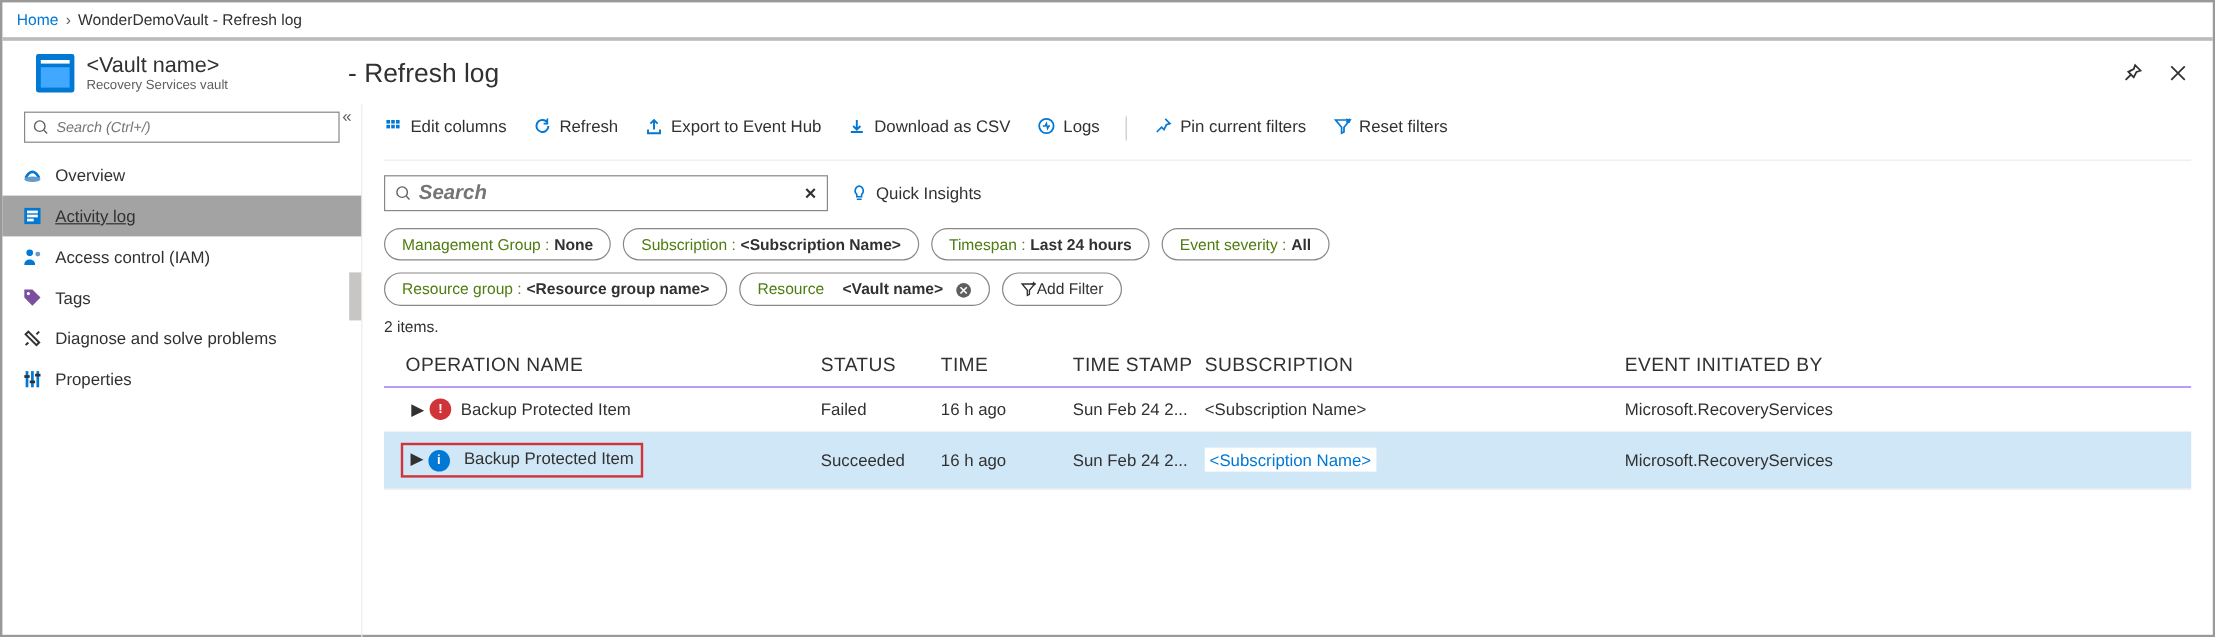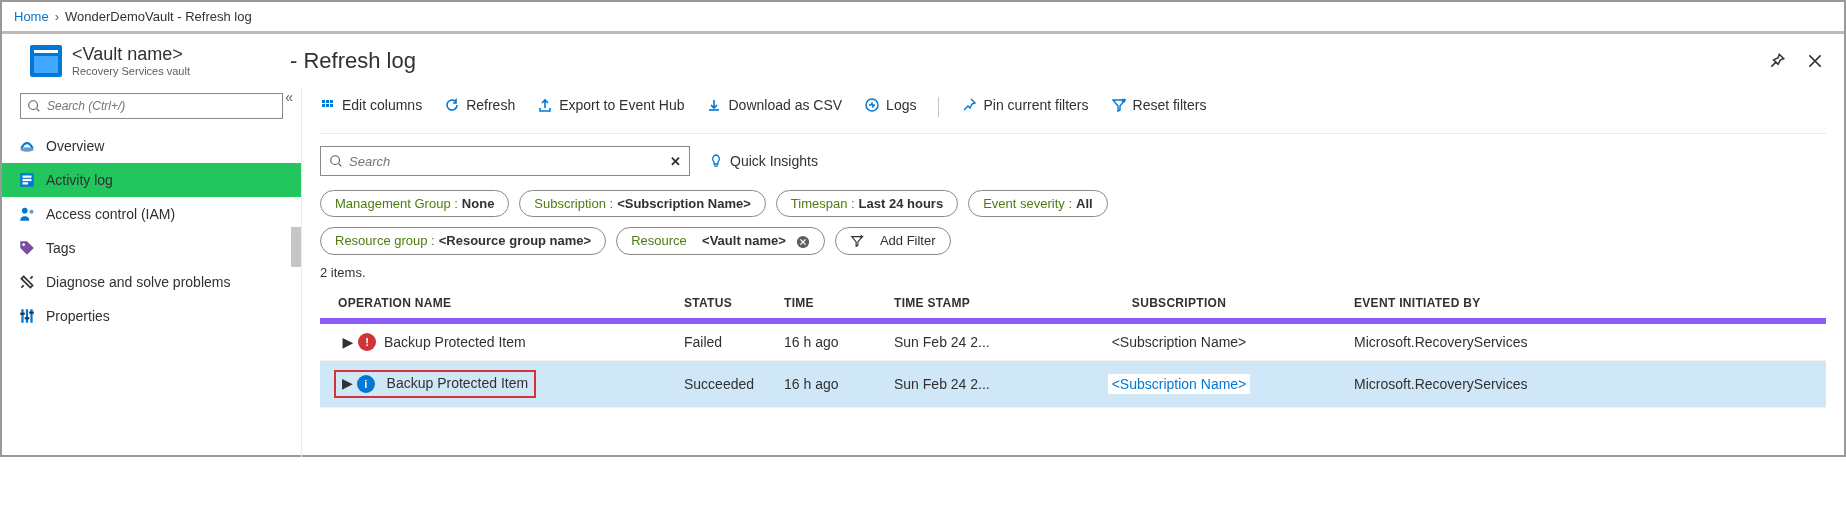--- a/index.html
+++ b/index.html
@@ -1,17 +1,17 @@
 <!DOCTYPE html>
 <html><head>
 <meta charset="utf-8">
 <style>
 * { box-sizing: border-box; margin: 0; padding: 0; }
 body { font-family: "Segoe UI", -apple-system, sans-serif; font-size: 13px; color: #323130; background: #fff; overflow: hidden; }
-.page { width: 1846px; height: 457px; border: 2px solid #999; position: relative; }
+.page { width: 1846px; height: 531px; border: 2px solid #999; position: relative; }
 
 .breadcrumb { padding: 7px 12px; border-bottom: 3px solid #bbb; display: flex; align-items: center; gap: 6px; font-size: 13px; }
 .breadcrumb a { color: #0078d4; text-decoration: none; }
 .breadcrumb .sep { color: #605e5c; }
 .breadcrumb .cur { color: #323130; }
 
 .header { display: flex; align-items: center; padding: 10px 20px 10px 28px; }
 .vault-icon { width: 32px; height: 32px; background: #0078d4; border-radius: 2px; margin-right: 10px; position: relative; display: flex; align-items: center; justify-content: center; }
 .vault-icon::before { content: ""; position: absolute; left: 4px; right: 4px; top: 5px; height: 3px; background: #fff; }
 .vault-icon::after { content: ""; position: absolute; left: 4px; right: 4px; top: 11px; bottom: 4px; background: #40a9ff; }
@@ -24,57 +24,57 @@
 
 .body { display: flex; height: calc(100% - 78px); }
 
 .sidebar { width: 300px; border-right: 1px solid #edebe9; position: relative; padding-top: 0; }
 .collapse-btn { position: absolute; top: 2px; right: 8px; font-size: 14px; cursor: pointer; color: #605e5c; }
 .search-box { margin: 6px 18px 10px; border: 1px solid #8a8886; height: 26px; display: flex; align-items: center; padding: 12px 6px; }
 .search-box svg { width: 14px; height: 14px; color: #605e5c; }
 .search-box input { border: none; outline: none; flex: 1; margin-left: 6px; font-style: italic; font-size: 12px; color: #605e5c; }
 
 .nav-item { display: flex; align-items: center; padding: 8px 16px; cursor: pointer; gap: 10px; font-size: 14px; }
-.nav-item.active { background: #22c55e; }
+.nav-item.active { background: #a3a3a3; text-decoration: underline; }
 .nav-item svg, .nav-item .nv-icon { width: 18px; height: 18px; flex-shrink: 0; }
 .nav-section { padding: 12px 16px 4px; font-size: 13px; color: #323130; font-weight: 400; }
 
 .scroll-thumb { position: absolute; right: 0; top: 140px; width: 10px; height: 40px; background: #c8c6c4; }
 
 .main { flex: 1; padding: 10px 18px 0 18px; overflow: hidden; position: relative; }
 
 .toolbar { display: flex; align-items: flex-start; gap: 22px; border-bottom: 1px solid #edebe9; padding-bottom: 16px; margin-bottom: 12px; }
 .toolbar .tbtn { display: flex; align-items: center; gap: 6px; color: #0078d4; cursor: pointer; font-size: 14px; }
 .toolbar .tbtn span.label { color: #323130; }
 .toolbar .tbtn svg { width: 16px; height: 16px; }
 .toolbar .divider { width: 1px; height: 20px; background: #c8c6c4; }
 
 .filter-row { display: flex; align-items: center; gap: 18px; margin-bottom: 14px; }
 .main-search { border: 1px solid #8a8886; height: 30px; width: 370px; display: flex; align-items: center; padding: 0 8px; }
 .main-search svg { width: 14px; height: 14px; color: #605e5c; }
-.main-search input { border: none; outline: none; flex: 1; margin-left: 6px; font-style: italic; font-size: 13px; }
+.main-search input { border: none; outline: none; flex: 1; margin-left: 6px; font-style: italic; font-size: 17px; font-weight: bold; }
 .main-search .clear { font-weight: bold; color: #323130; cursor: pointer; }
 .quick-insights { display: flex; align-items: center; gap: 6px; color: #323130; cursor: pointer; font-size: 14px; }
 .quick-insights svg { color: #0078d4; }
 
 .pills-row { display: flex; flex-wrap: wrap; gap: 10px; margin-bottom: 10px; }
 .pill { border: 1px solid #8a8886; border-radius: 16px; padding: 5px 14px; font-size: 13px; display: flex; align-items: center; gap: 4px; }
 .pill .k { color: #4d7c0f; }
 .pill .v { font-weight: 600; }
 .pill .clear-pill { margin-left: 6px; cursor: pointer; }
-.add-filter { display: flex; align-items: center; gap: 16px; }
+.add-filter { display: flex; align-items: center; gap: 0; }
 
 .count-text { font-size: 13px; margin: 6px 0 8px; }
 
-.table-header { display: flex; padding: 8px 4px; font-size: 12px; font-weight: 700; text-transform: uppercase; letter-spacing: 0.3px; border-bottom: 6px solid #8b5cf6; }
+.table-header { display: flex; padding: 8px 4px; font-size: 16px; font-weight: 400; text-transform: uppercase; letter-spacing: 0.3px; border-bottom: 1px solid #8b5cf6; }
 .col-op { width: 360px; padding-left: 14px; }
 .col-status { width: 100px; }
 .col-time { width: 110px; }
 .col-ts { width: 110px; }
-.col-sub { width: 350px; text-align: center; }
+.col-sub { width: 350px; }
 .col-by { flex: 1; }
 
 .row { display: flex; align-items: center; padding: 9px 4px; font-size: 14px; border-bottom: 1px solid #f3f2f1; }
 .row.selected { background: #d0e7f8; }
 .row .expand { width: 20px; text-align: center; color: #323130; cursor: pointer; }
 .row .status-icon { width: 18px; height: 18px; border-radius: 50%; margin-right: 8px; display: inline-flex; align-items: center; justify-content: center; color: #fff; font-size: 11px; font-weight: bold; }
 .status-failed { background: #d13438; }
 .status-success { background: #0078d4; }
 .row .col-op { display: flex; align-items: center; }
 .highlight-box { border: 2px solid #d13438; padding: 3px 6px; margin-left: -4px; }

